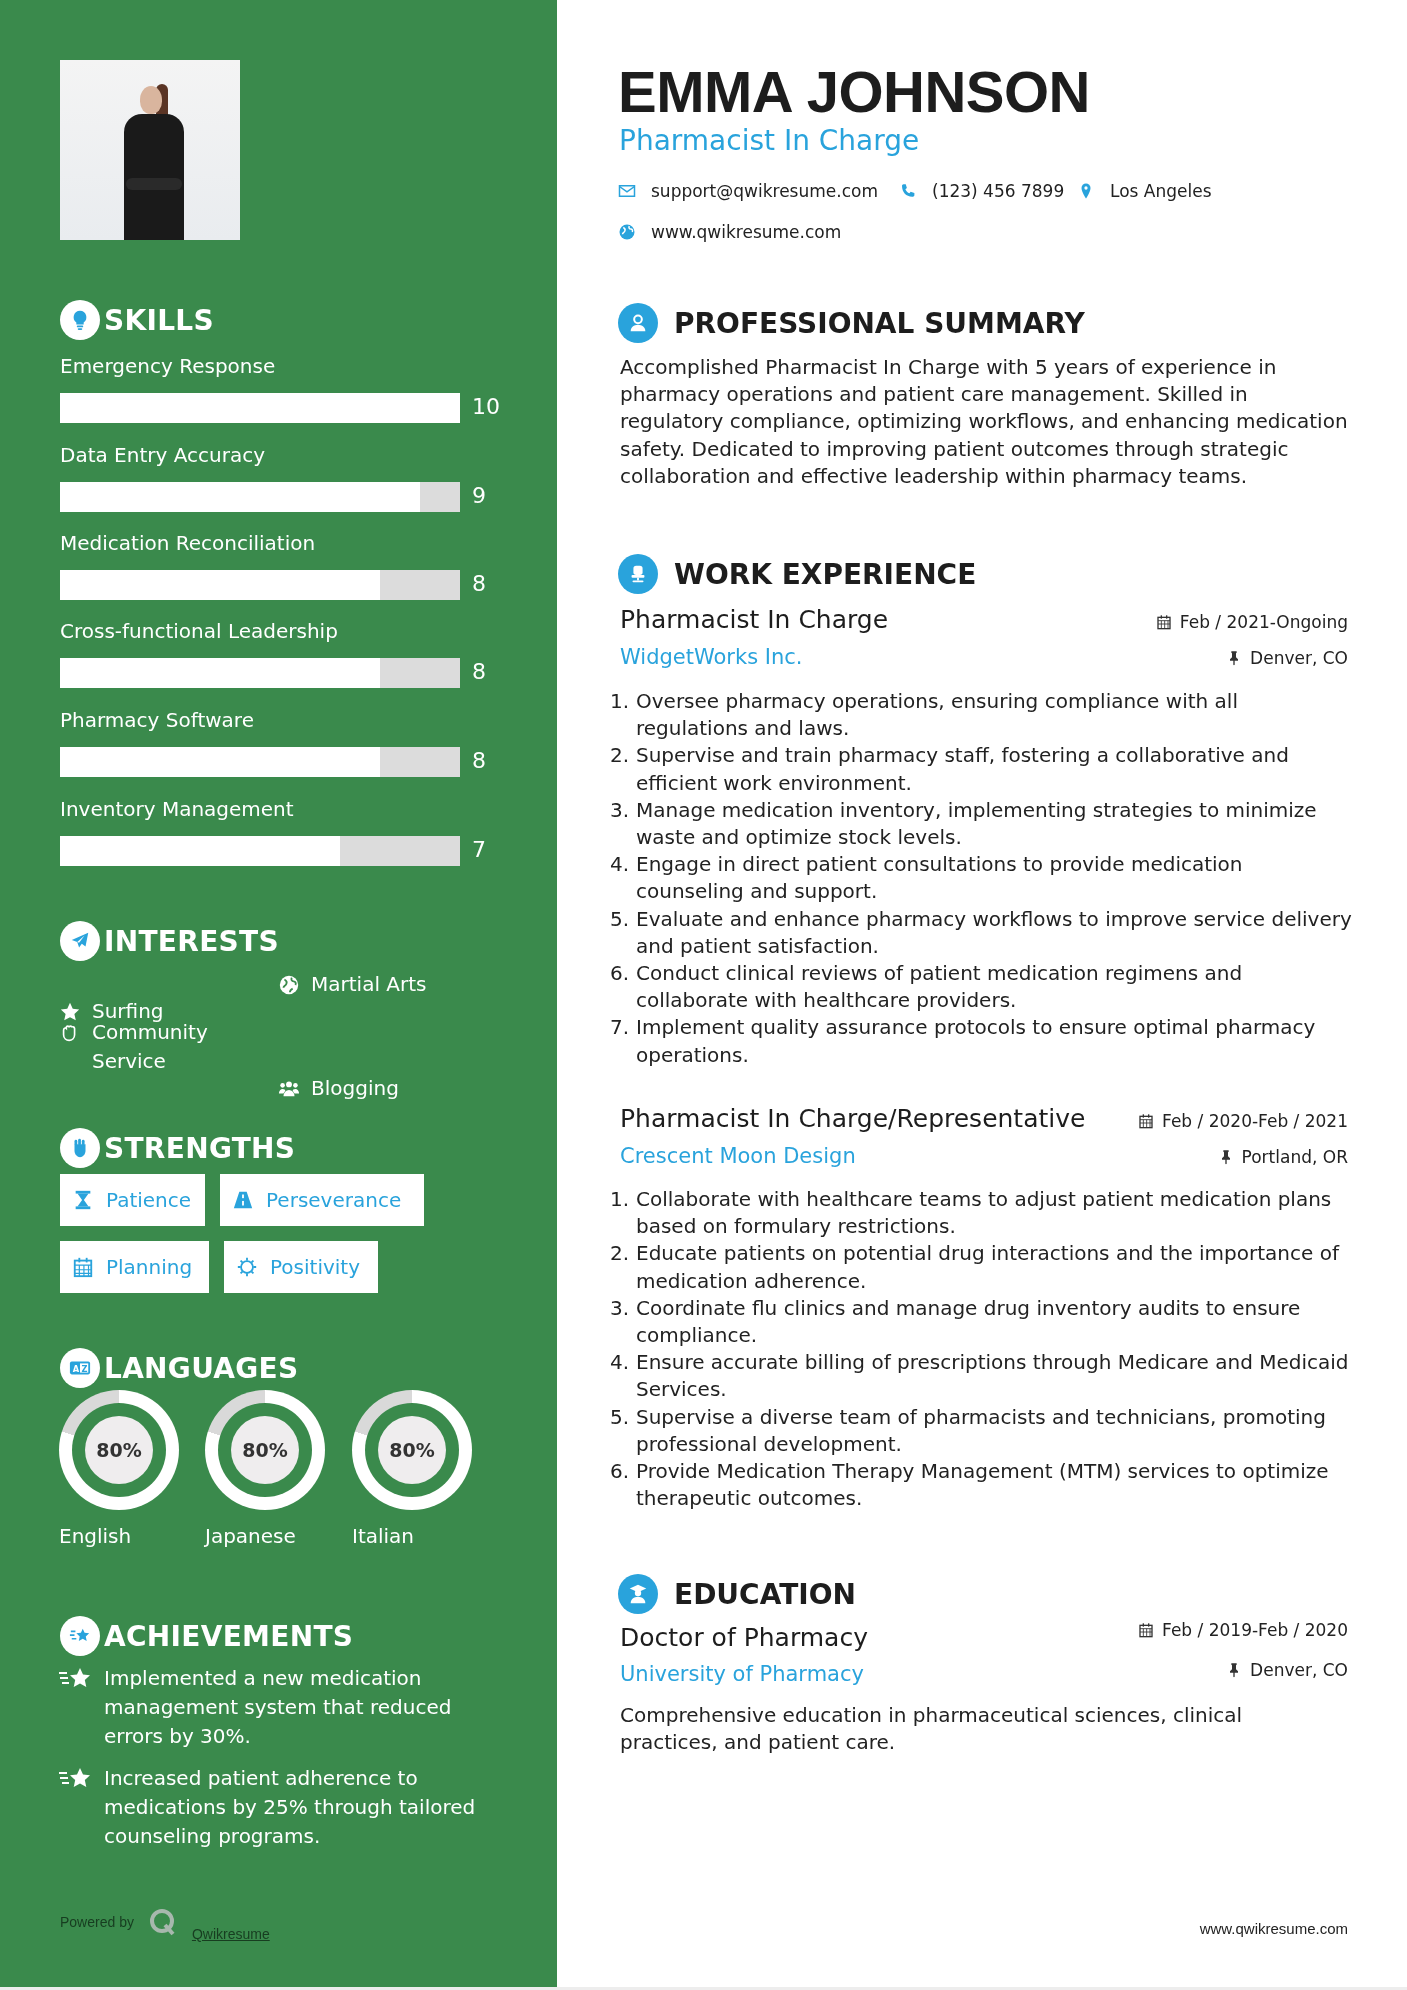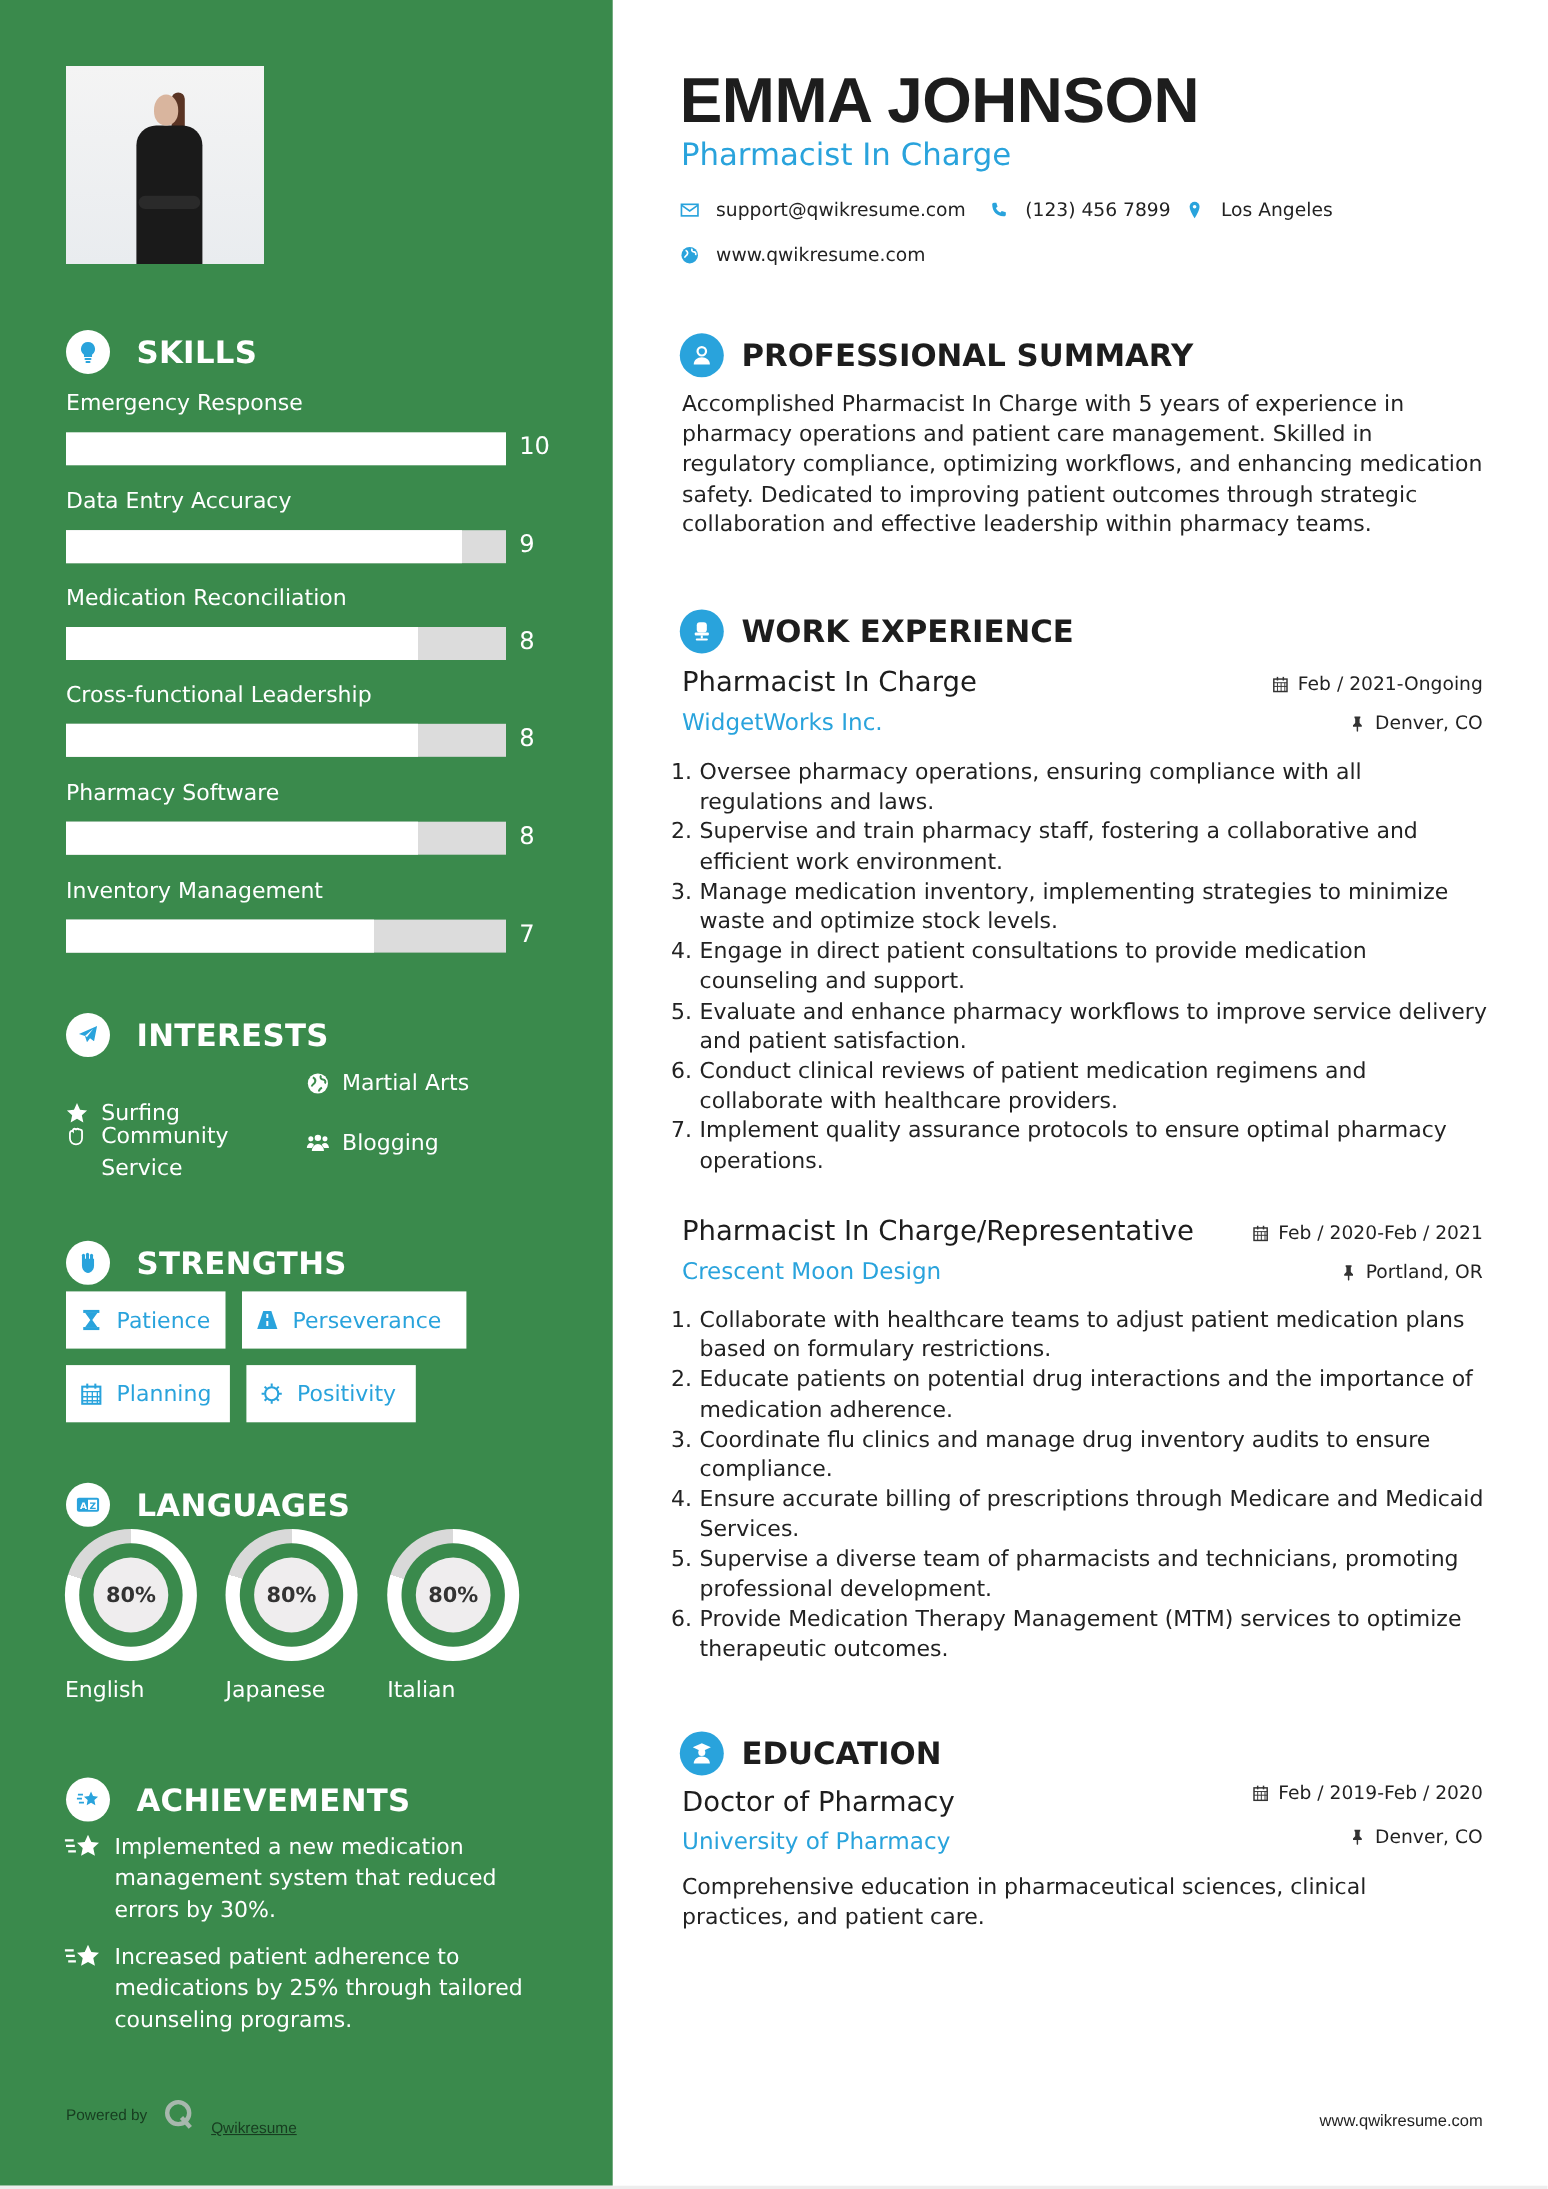--- a/index.html
+++ b/index.html
@@ -8,21 +8,21 @@
   .abs { position: absolute; }
   #sidebar { position: absolute; left: 0; top: 0; width: 557px; height: 1987px; background: #3a8a4c; }
   #page-bottom { position: absolute; left: 0; top: 1987px; width: 1407px; height: 3px; background: #ededed; }
 
   .photo { left: 60px; top: 60px; width: 180px; height: 180px; background: linear-gradient(180deg,#f4f4f4,#e9ecef); overflow: hidden; }
   .photo .head { position:absolute; left: 80px; top: 26px; width: 22px; height: 28px; border-radius: 50% 50% 45% 45%; background: #d9b59e; }
   .photo .hair { position:absolute; left: 96px; top: 24px; width: 12px; height: 95px; border-radius: 6px; background: #5a3424; }
   .photo .body { position:absolute; left: 64px; top: 54px; width: 60px; height: 126px; border-radius: 18px 18px 0 0; background: #1a1a1a; }
   .photo .arms { position:absolute; left: 66px; top: 118px; width: 56px; height: 12px; border-radius: 6px; background: #2a2a2a; }
 
-  .side-head { display: flex; align-items: center; gap: 24px; }
+  .side-head { display: flex; align-items: center; gap: 4px; }
   .side-head .ic { width: 40px; height: 40px; border-radius: 50%; background: #fff; display:flex; align-items:center; justify-content:center; flex-shrink: 0; }
   .side-head .ic svg { width: 22px; height: 22px; }
   .side-head .t { font-family: "DejaVu Sans", sans-serif; font-weight: bold; font-size: 28px; color: #fff; letter-spacing: 0.3px; }
 
   .skill-label { font-family: "DejaVu Sans", sans-serif; font-size: 20px; color: #fff; }
   .bar { width: 400px; height: 30px; background: #dcdcdc; }
   .bar .fill { height: 100%; background: #fff; }
   .skill-val { font-family: "DejaVu Sans", sans-serif; font-size: 22px; color: #fff; }
 
   .interest { display:flex; align-items:flex-start; gap: 10px; font-family: "DejaVu Sans", sans-serif; font-size: 20px; color: #fff; line-height: 29px; }
@@ -156,21 +156,21 @@
   <span>Martial Arts</span>
 </div>
 <div class="abs interest" style="left:58px; top:1018px; width:190px;">
   <span class="ii">
       <svg viewBox="0 0 24 24">
         <path d="M5 9c0-2 2-3 3-2V6c0-2 3-2 3 0 0-2 3-2 3 0 0-1 3-1 3 1v7c0 4-3 6-6 6s-6-2-6-6z" fill="none" stroke="#fff" stroke-width="1.8"></path>
       </svg>
     </span>
   <span>Community Service</span>
 </div>
-<div class="abs interest" style="left:277px; top:1024px;align-items:flex-end;">
+<div class="abs interest" style="left:277px; top:1074px;align-items:flex-end;">
   <span class="ii">
       <svg viewBox="0 0 24 24">
         <circle cx="12" cy="7" r="3.2" fill="#fff"></circle>
         <circle cx="5" cy="8" r="2.5" fill="#fff"></circle>
         <circle cx="19" cy="8" r="2.5" fill="#fff"></circle>
         <path d="M6 20c0-4 3-7 6-7s6 3 6 7z" fill="#fff"></path>
         <path d="M1 17c0-3 2-5 4-5s3 1 3 2l-2 3z M23 17c0-3-2-5-4-5s-3 1-3 2l2 3z" fill="#fff"></path>
       </svg>
     </span>
   <span>Blogging</span>

